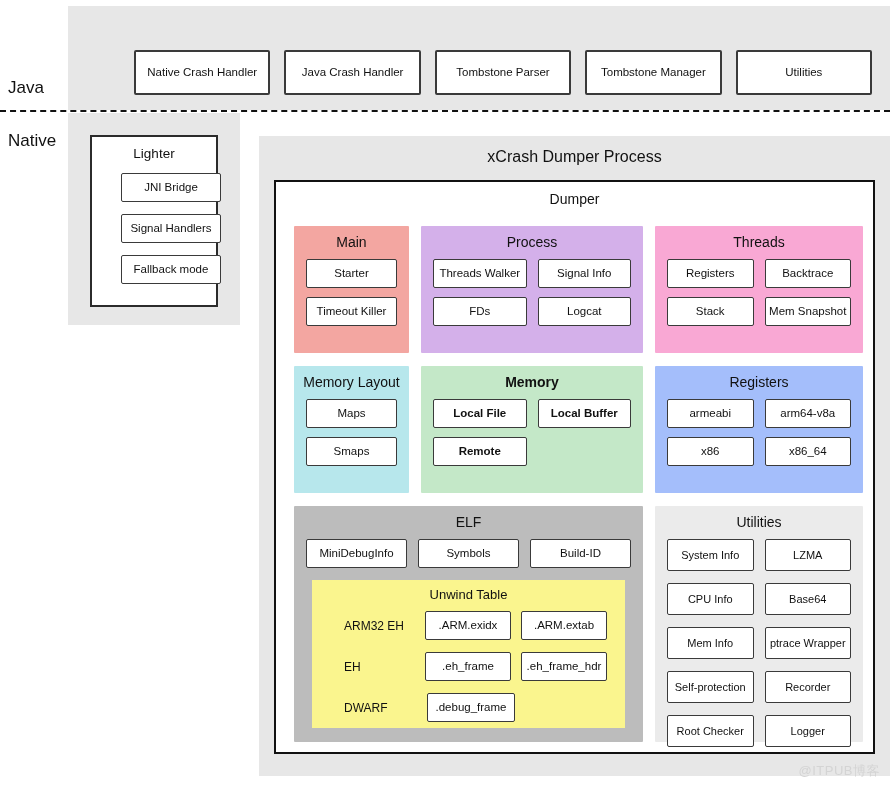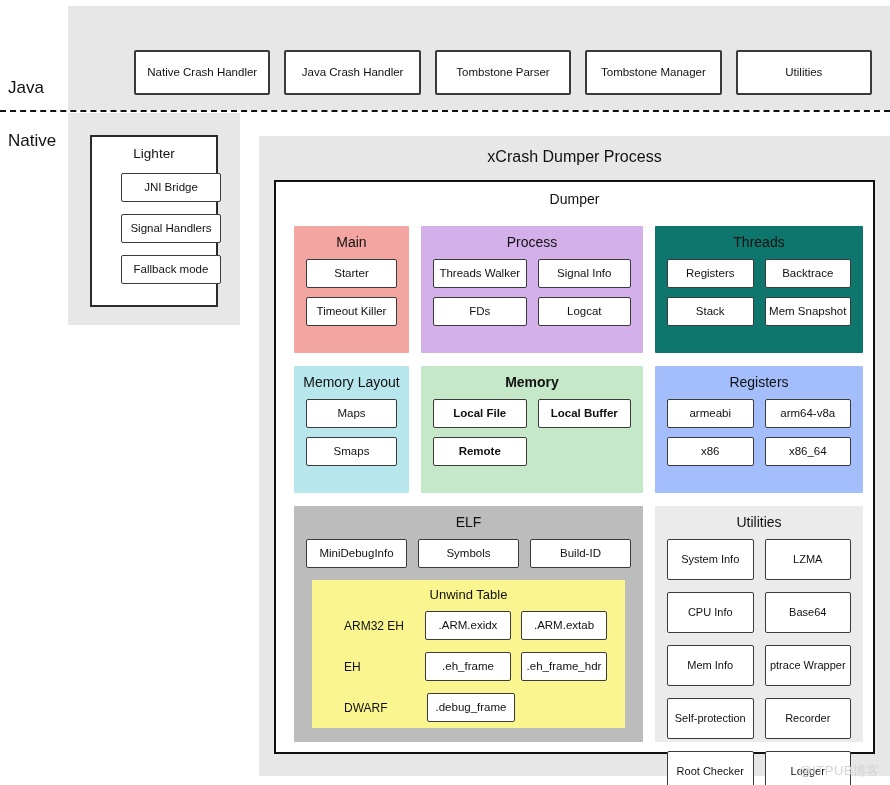--- a/index.html
+++ b/index.html
@@ -134,21 +134,21 @@
     left: 12px; right: 12px; top: 33px;
     display: flex; flex-wrap: wrap;
     gap: 9px 11px;
   }
   .panel-grid.two-col .card { width: calc(50% - 5.5px); height: 29px; }
   .panel-grid.one-col .card { width: 100%; height: 29px; }
 
   
   #panel-main      { left: 18px;  top: 44px;  width: 115px; height: 127px; background: #f3a6a1; }
   #panel-process   { left: 145px; top: 44px;  width: 222px; height: 127px; background: #d4b0ea; }
-  #panel-threads   { left: 379px; top: 44px;  width: 208px; height: 127px; background: #0f766e; }
+  #panel-threads   { left: 379px; top: 44px;  width: 208px; height: 127px; background: #f9a8d4; }
 
   
   #panel-memlayout { left: 18px;  top: 184px; width: 115px; height: 127px; background: #b7e7ec; }
   #panel-memory    { left: 145px; top: 184px; width: 222px; height: 127px; background: #c4e8c8; font-weight: bold; }
   #panel-registers { left: 379px; top: 184px; width: 208px; height: 127px; background: #a4befb; }
 
   
   #panel-elf       { left: 18px;  top: 324px; width: 349px; height: 236px; background: #bcbcbc; }
   #panel-utilities { left: 379px; top: 324px; width: 208px; height: 236px; background: #ebebeb; }
 
@@ -185,21 +185,21 @@
   #unwind-row-0 { top: 31px; }
   #unwind-row-1 { top: 72px; }
   #unwind-row-2 { top: 113px; }
 
   
   #utilities-grid {
     position: absolute;
     left: 12px; top: 33px; width: 184px;
     display: flex; flex-wrap: wrap; gap: 12px 11px;
   }
-  #utilities-grid .card { width: calc(50% - 5.5px); height: 41px; font-size: 11px; }
+  #utilities-grid .card { width: calc(50% - 5.5px); height: 32px; font-size: 11px; }
 
   
   #watermark {
     position: absolute;
     right: 10px; bottom: 5px;
     font-size: 13px;
     color: #d4d4d4;
     letter-spacing: 0.5px;
     user-select: none;
   }

